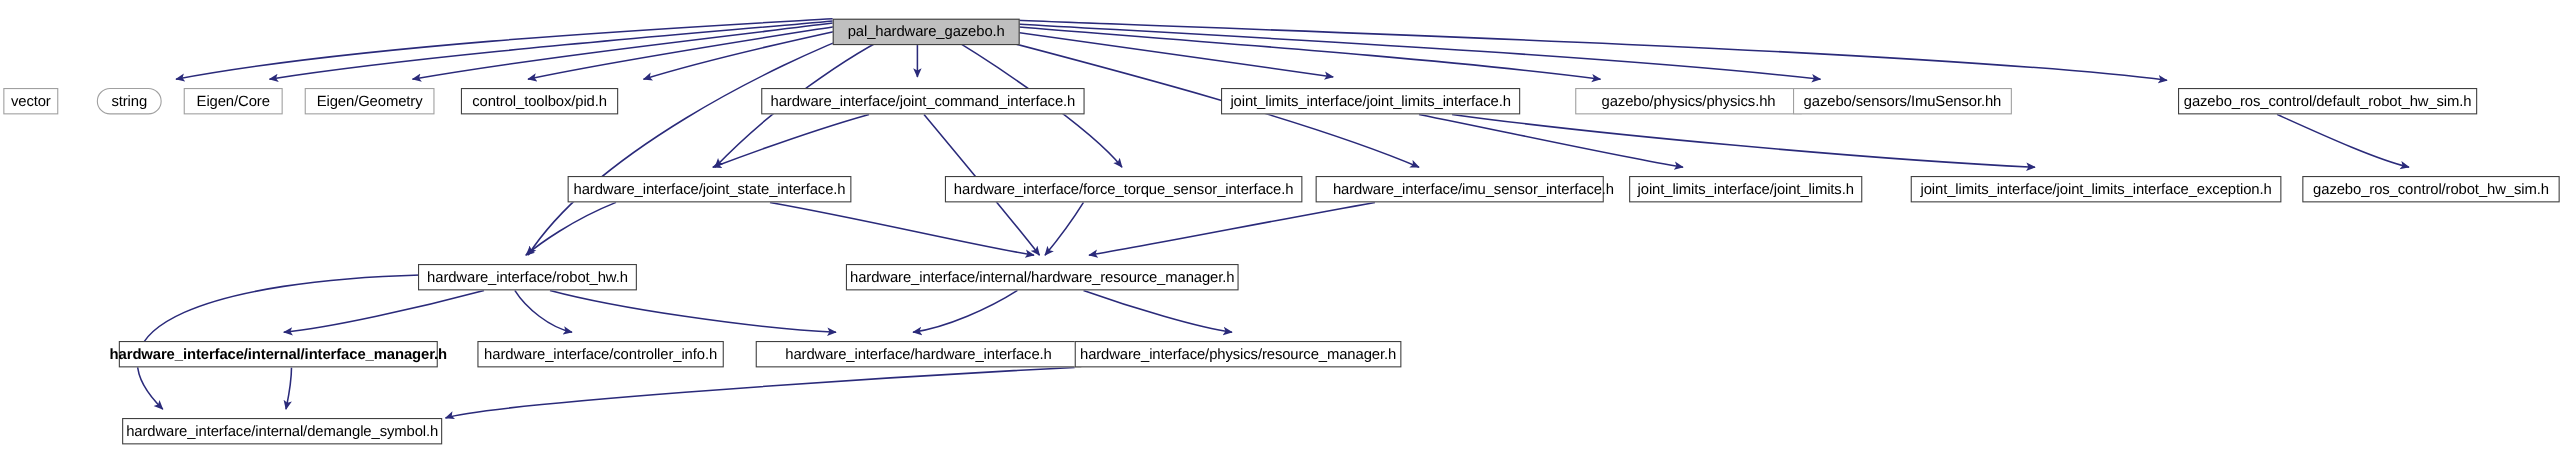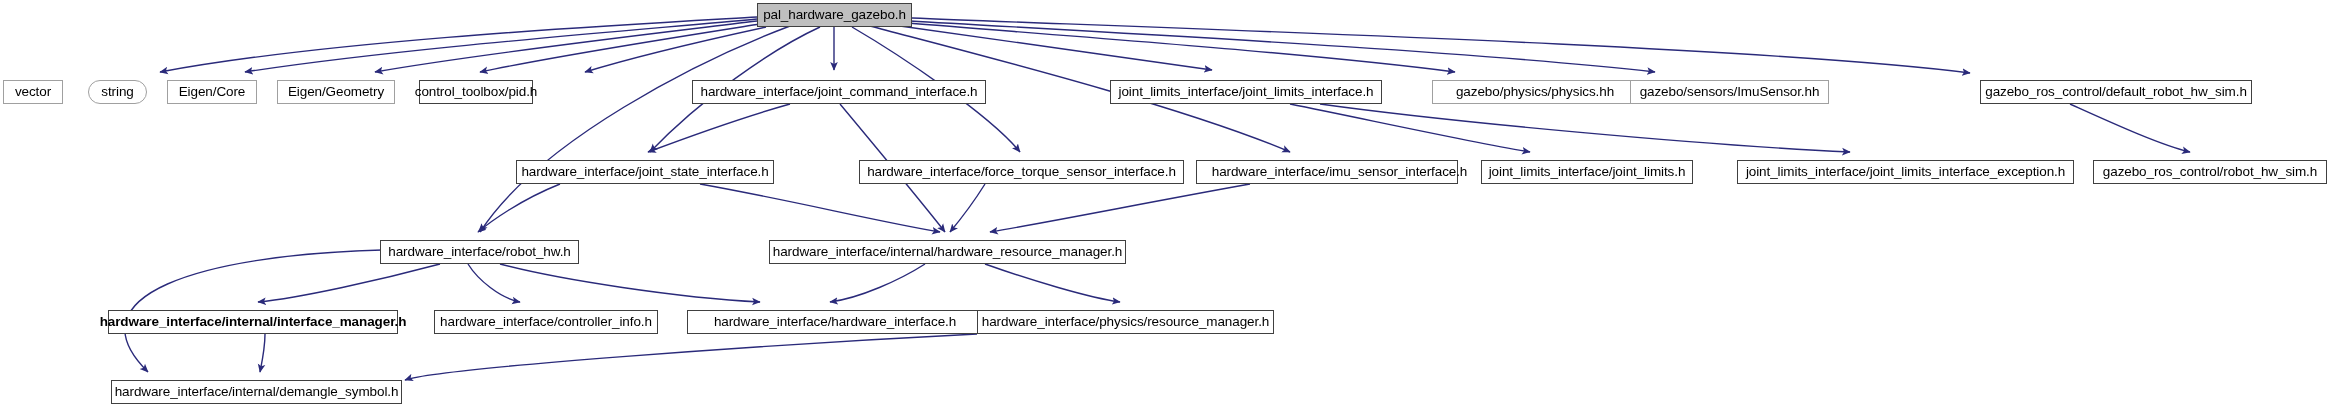--- a/index.html
+++ b/index.html
@@ -89,36 +89,36 @@
         <path d="M 468,264 C 478,280 500,298 520,302" fill="none" stroke="#2a2a7a" stroke-width="1.4" marker-end="url(#arrowhead)"></path>
         <path d="M 500,264 C 560,280 680,298 760,302" fill="none" stroke="#2a2a7a" stroke-width="1.4" marker-end="url(#arrowhead)"></path>
         <path d="M 382,250 C 200,255 70,295 148,372" fill="none" stroke="#2a2a7a" stroke-width="1.4" marker-end="url(#arrowhead)"></path>
         <path d="M 925,264 C 900,280 860,298 830,302" fill="none" stroke="#2a2a7a" stroke-width="1.4" marker-end="url(#arrowhead)"></path>
         <path d="M 985,264 C 1030,280 1090,298 1120,302" fill="none" stroke="#2a2a7a" stroke-width="1.4" marker-end="url(#arrowhead)"></path>
         <path d="M 265,334 C 265,348 262,362 260,372" fill="none" stroke="#2a2a7a" stroke-width="1.4" marker-end="url(#arrowhead)"></path>
         <path d="M 977,334 C 760,345 440,368 405,380" fill="none" stroke="#2a2a7a" stroke-width="1.4" marker-end="url(#arrowhead)"></path>
       </g>
   </svg>
   <div id="nodes">
-      <div class="node root" style="left: 757px; top: 3px; width: 155px;">
+      <div class="node root" style="left: 757px; top: 17px; width: 170px;">
         <span class="node-label">pal_hardware_gazebo.h</span>
       </div>
-      <div class="node" style="left: 3px; top: 80px; width: 60px;">
+      <div class="node" style="left: 3px; top: 80px; width: 50px;">
         <span class="node-label">vector</span>
       </div>
       <div class="node" style="left: 88px; top: 80px; width: 59px; border-radius: 12px;">
         <span class="node-label">string</span>
       </div>
       <div class="node" style="left: 167px; top: 80px; width: 90px;">
         <span class="node-label">Eigen/Core</span>
       </div>
       <div class="node" style="left: 277px; top: 80px; width: 118px;">
         <span class="node-label">Eigen/Geometry</span>
       </div>
-      <div class="node thick" style="left: 419px; top: 80px; width: 114px;">
+      <div class="node thick" style="left: 419px; top: 80px; width: 143px;">
         <span class="node-label">control_toolbox/pid.h</span>
       </div>
       <div class="node thick" style="left: 692px; top: 80px; width: 294px;">
         <span class="node-label">hardware_interface/joint_command_interface.h</span>
       </div>
       <div class="node thick" style="left: 1110px; top: 80px; width: 272px;">
         <span class="node-label">joint_limits_interface/joint_limits_interface.h</span>
       </div>
       <div class="node" style="left: 1432px; top: 80px; width: 206px;">
         <span class="node-label">gazebo/physics/physics.hh</span>

